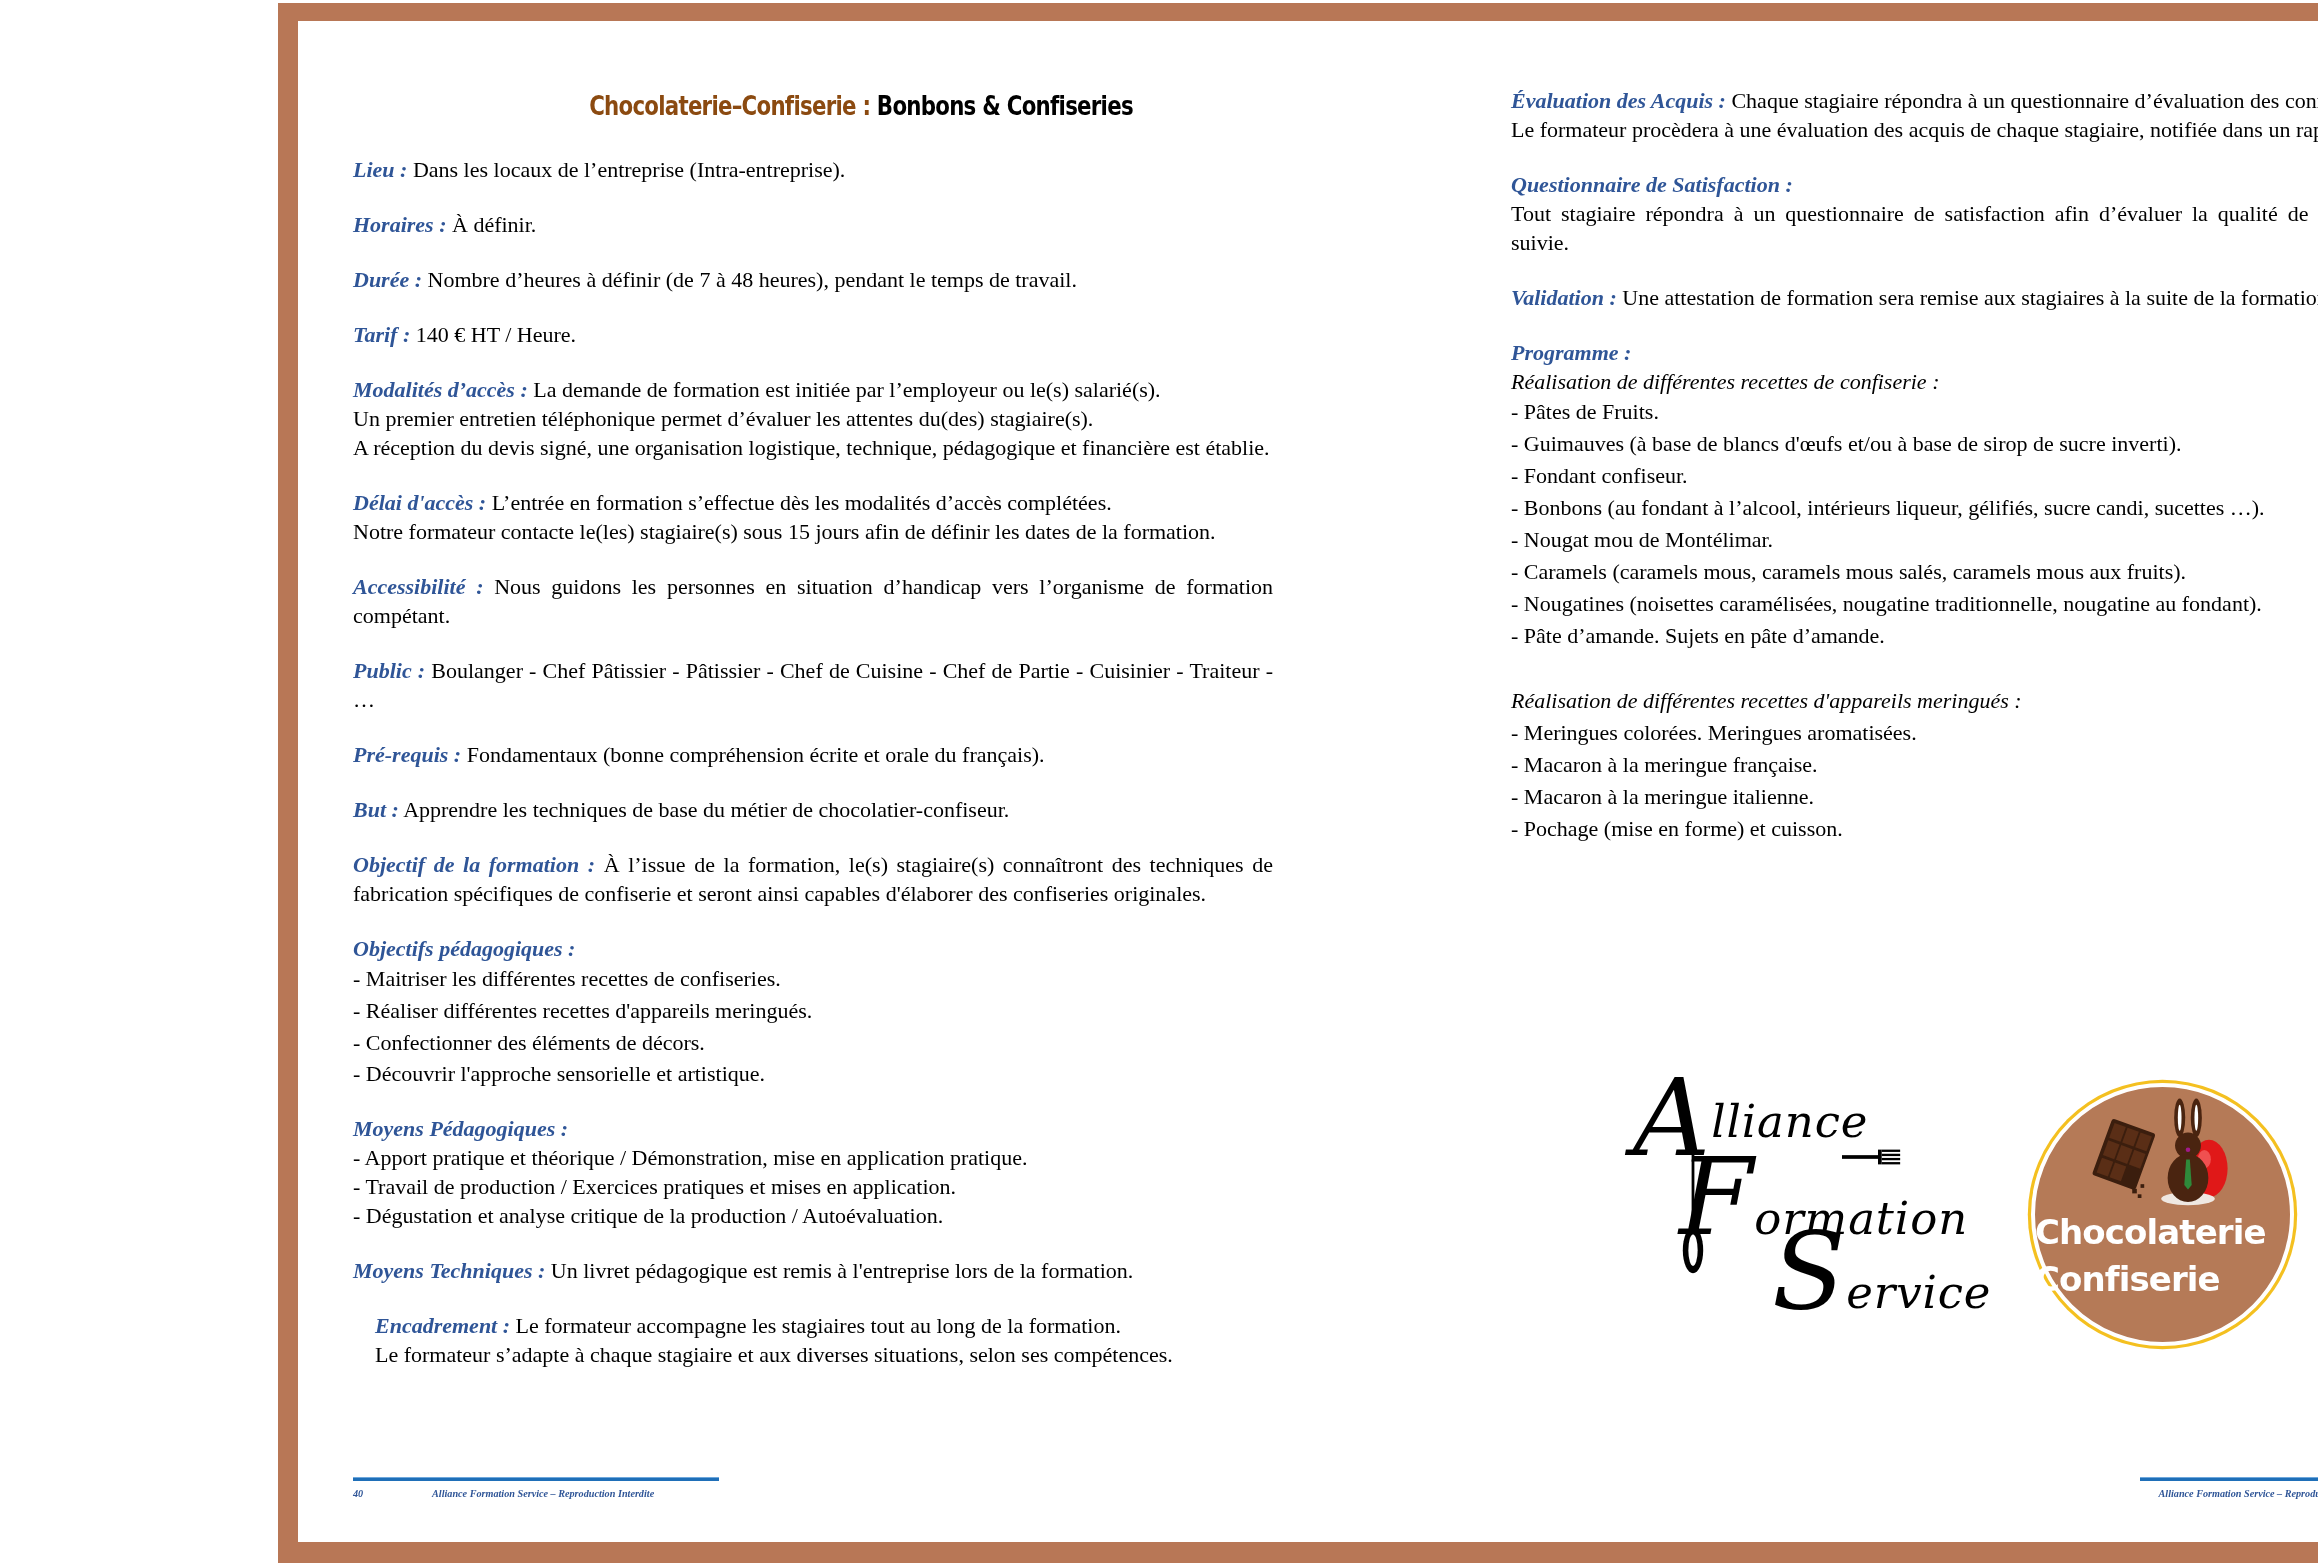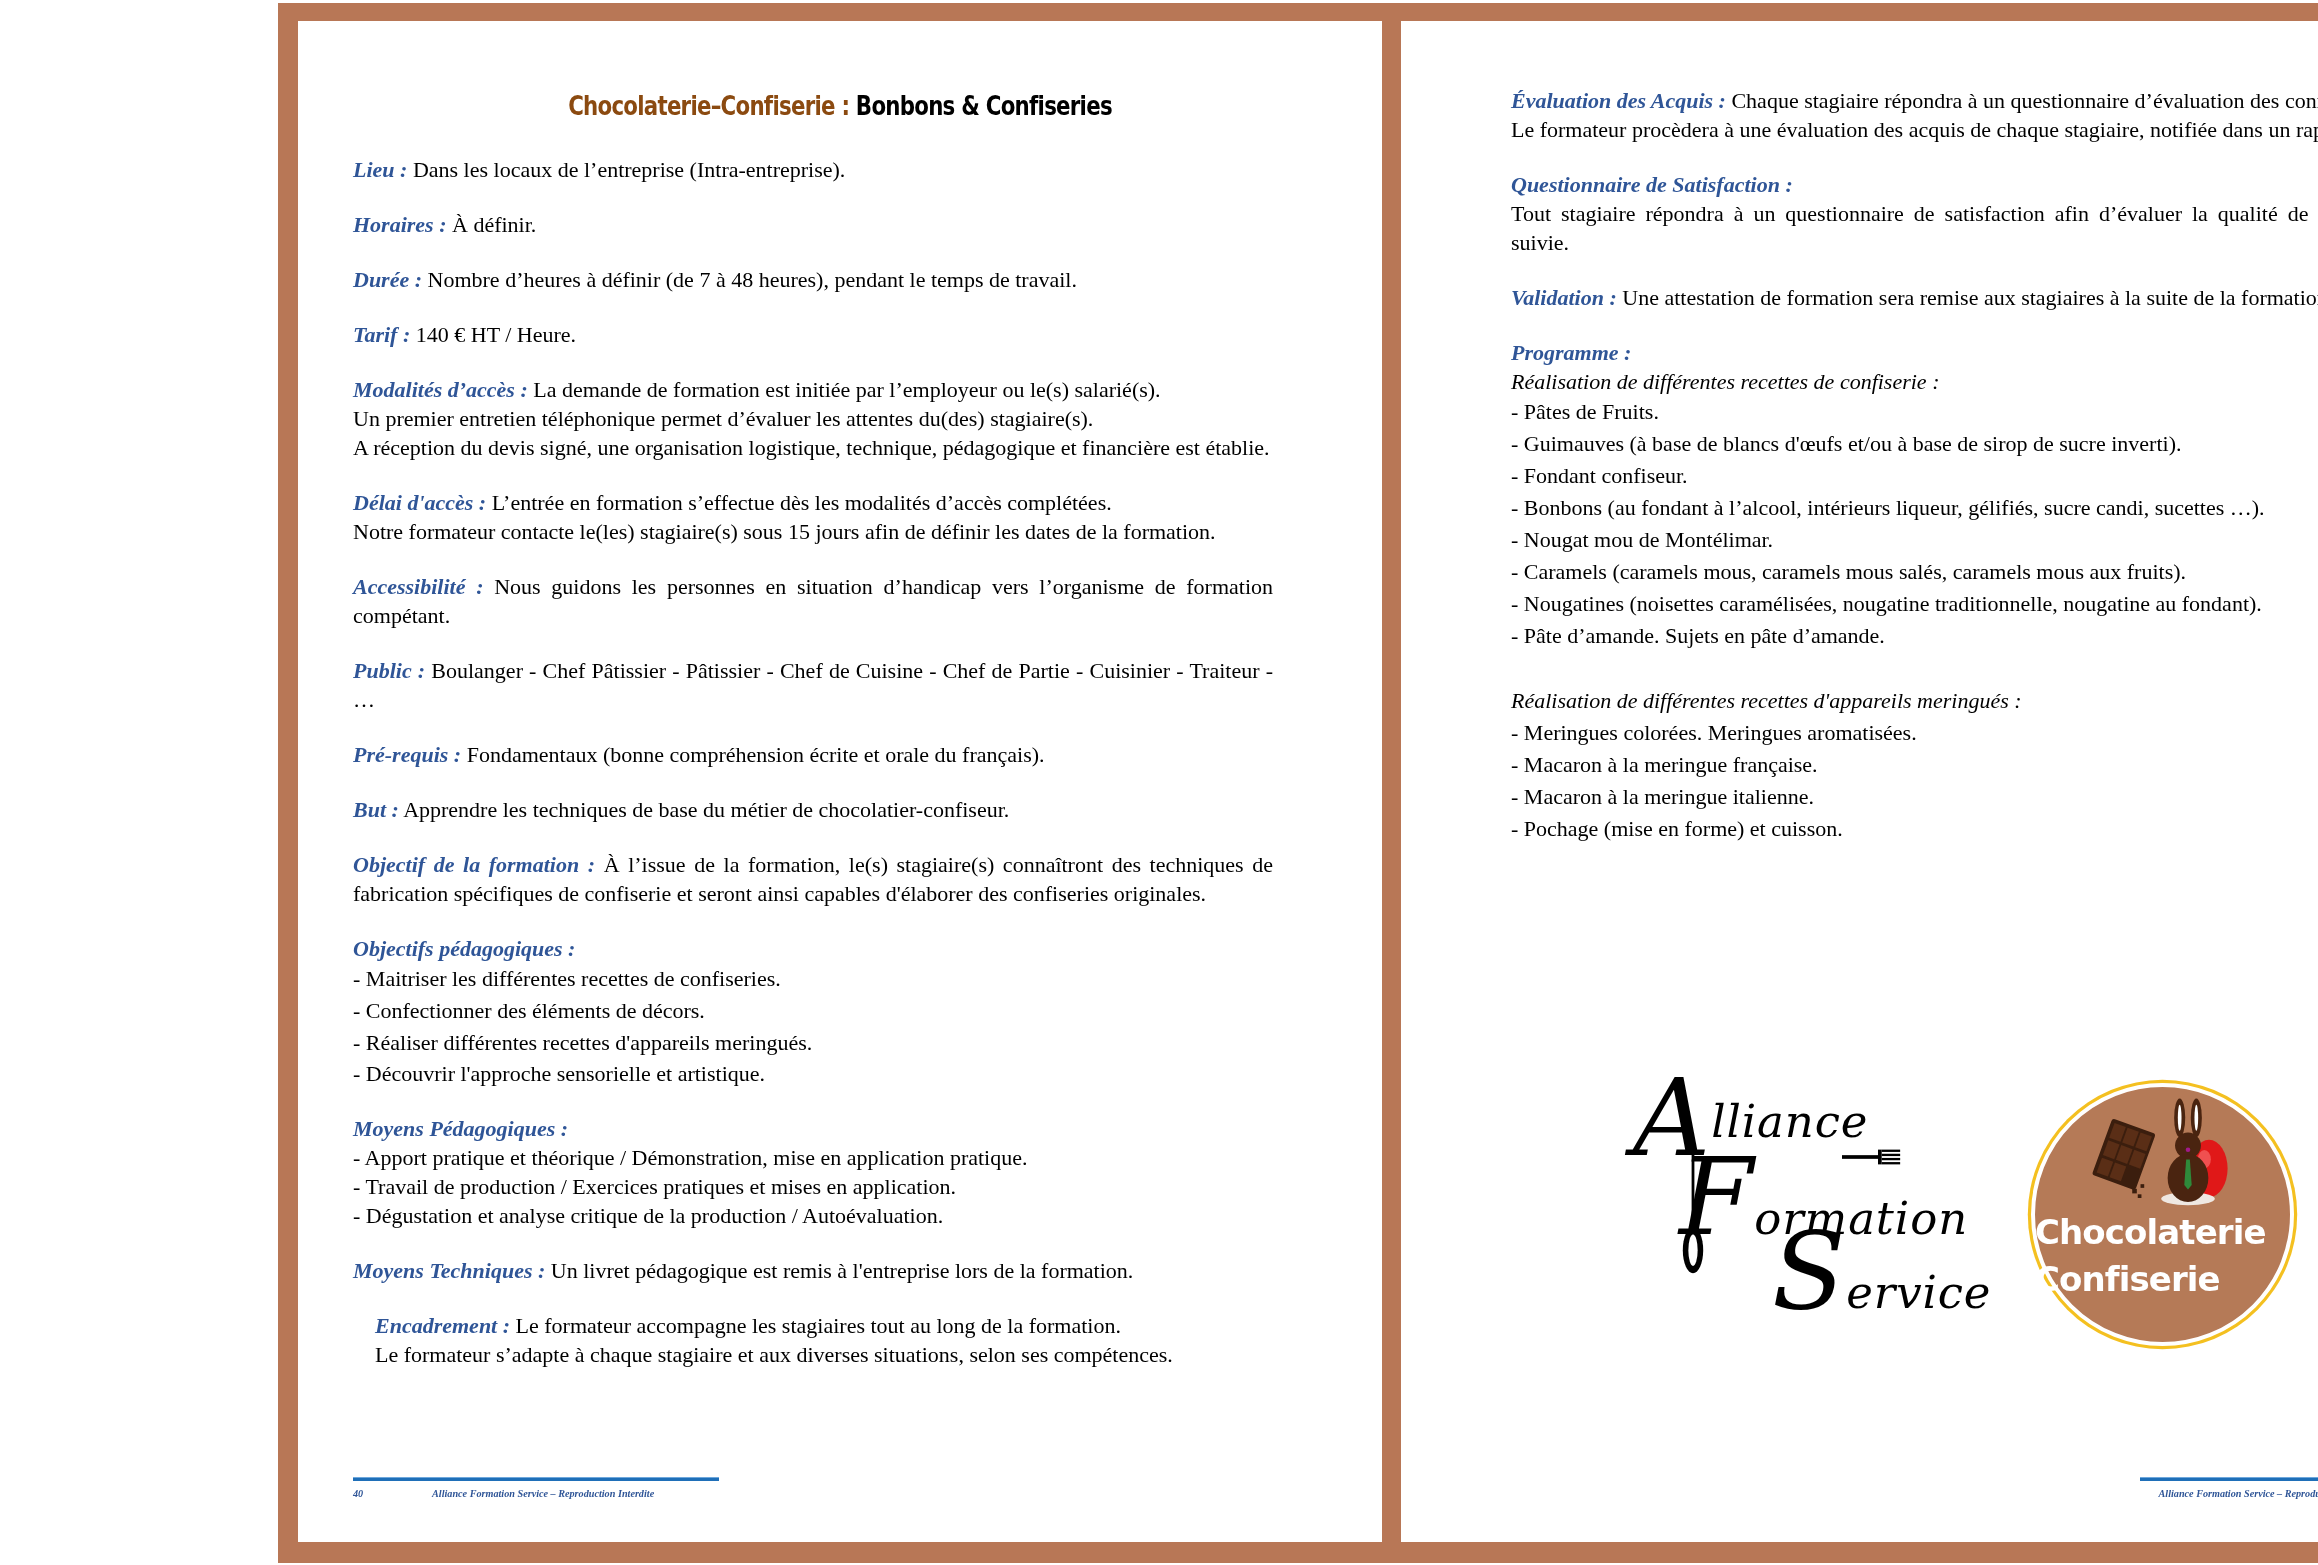--- a/index.html
+++ b/index.html
@@ -1,18 +1,18 @@
 <!DOCTYPE html>
 <html style="font-size:7.4px"><head>
 <meta charset="utf-8">
 <style>
   html, body { margin:0; padding:0; background:#ffffff; }
   body { width:2782px; height:1565px; position:relative; overflow:hidden; font-family:"Liberation Serif", serif; color:#000; }
   .frame { position:absolute; left:278px; top:2.8px; width:2226px; height:1560px; background:#B87756; }
-  .page { position:absolute; top:21.3px; height:1521px; background:#ffffff; }
+  .page { position:absolute; top:21.3px; height:1521px; background:#ffffff;padding-left:42px; }
   .page.left { left:298px; width:1084px; }
   .page.right { left:1401px; width:1084px; }
   .col { position:absolute; top:0; }
   .left .col { left:55px; width:920px; }
   .right .col { left:110px; width:920px; }
   .title { position:absolute; top:70px; left:0; width:100%; text-align:center; font-family:"DejaVu Sans", sans-serif; font-size:26px; font-weight:bold; letter-spacing:-0.9px; transform:scaleX(0.82); }
   .title .t1 { color:#8B4A10; }
   .title .t2 { color:#000; }
   .sec { font-size:22px; line-height:29px; text-align:justify; transform-origin:left top; margin-bottom:26px; }
   .lbl { color:#2F5597; font-style:italic; font-weight:bold; }
@@ -56,22 +56,22 @@
       <span class="line">Notre formateur contacte le(les) stagiaire(s) sous 15 jours afin de définir les dates de la formation.</span>
     </div>
     <div class="sec"><span class="lbl">Accessibilité :</span><span> Nous guidons les personnes en situation d’handicap vers l’organisme de formation compétant.</span></div>
     <div class="sec"><span class="lbl">Public :</span><span> Boulanger - Chef Pâtissier - Pâtissier - Chef de Cuisine - Chef de Partie - Cuisinier - Traiteur - …</span></div>
     <div class="sec"><span class="lbl">Pré-requis :</span><span> Fondamentaux (bonne compréhension écrite et orale du français).</span></div>
     <div class="sec"><span class="lbl">But :</span><span> Apprendre les techniques de base du métier de chocolatier-confiseur.</span></div>
     <div class="sec"><span class="lbl">Objectif de la formation :</span><span> À l’issue de la formation, le(s) stagiaire(s) connaîtront des techniques de fabrication spécifiques de confiserie et seront ainsi capables d'élaborer des confiseries originales.</span></div>
     <div class="sec list">
       <span class="lbl line" style="line-height:29px;">Objectifs pédagogiques :</span>
       <span class="line">- Maitriser les différentes recettes de confiseries.</span>
+      <span class="line">- Réaliser différentes recettes d'appareils meringués.</span>
       <span class="line">- Confectionner des éléments de décors.</span>
-      <span class="line">- Réaliser différentes recettes d'appareils meringués.</span>
       <span class="line" style="line-height:29px;">- Découvrir l'approche sensorielle et artistique.</span>
     </div>
     <div class="sec">
       <span class="lbl line">Moyens Pédagogiques :</span>
       <span class="line">- Apport pratique et théorique / Démonstration, mise en application pratique.</span>
       <span class="line">- Travail de production / Exercices pratiques et mises en application.</span>
       <span class="line">- Dégustation et analyse critique de la production / Autoévaluation.</span>
     </div>
     <div class="sec"><span class="lbl">Moyens Techniques :</span><span> Un livret pédagogique est remis à l'entreprise lors de la formation.</span></div>
     <div class="sec" style="text-align:left;margin-left:22px;">

